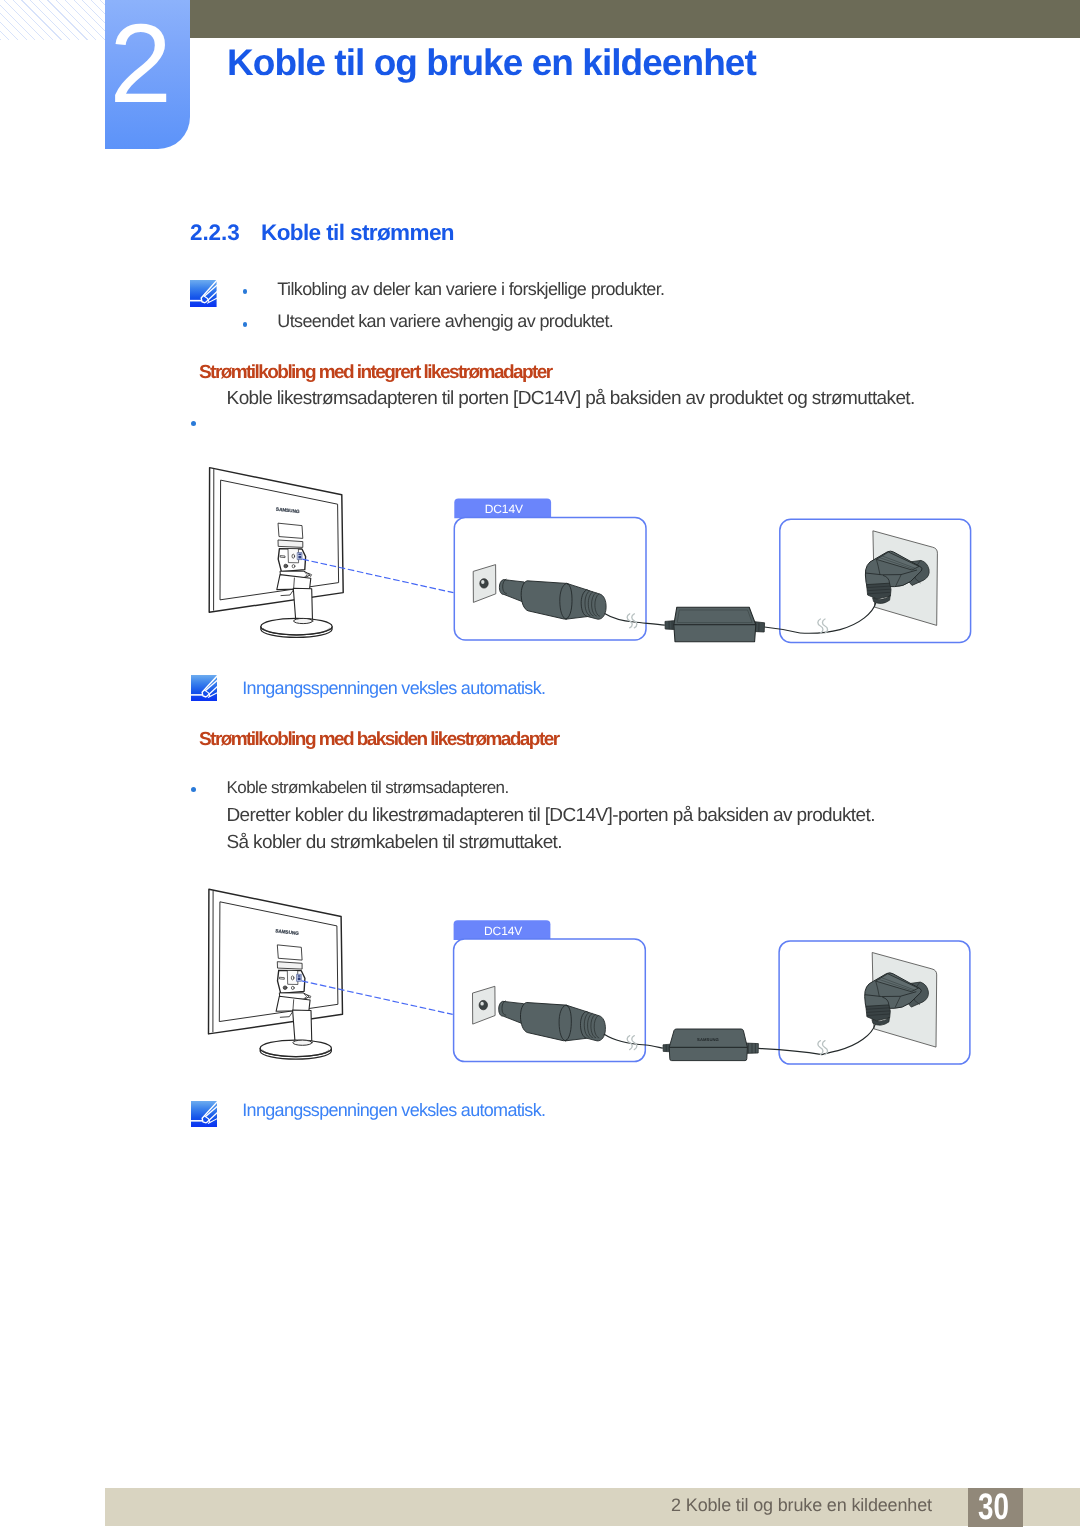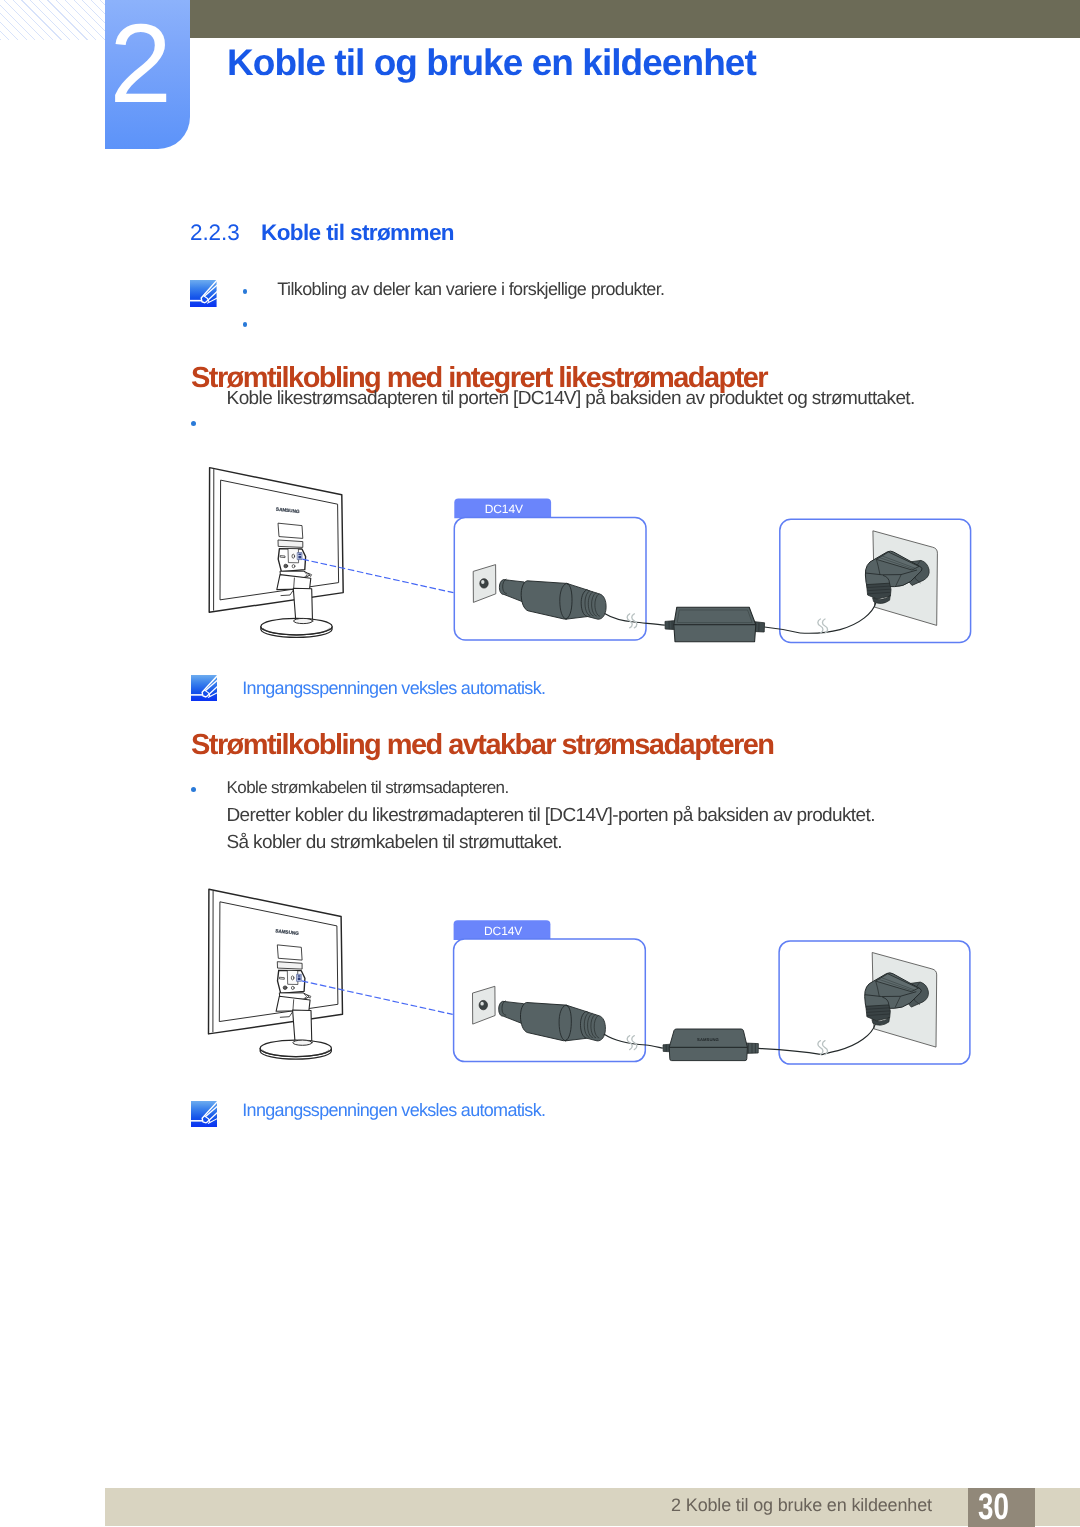--- a/index.html
+++ b/index.html
@@ -15,37 +15,37 @@
         rgba(255,255,255,0) 0.8px, rgba(255,255,255,0) 6.15px);}
   .olive{position:absolute;left:190px;top:0;width:890px;height:38.2px;background:#6c6b57;}
   .chaptab{position:absolute;left:105px;top:0;width:85px;height:149px;
      background:linear-gradient(to bottom,#8cb2fb 0%,#7ea7fa 30%,#5c93f9 100%);
      border-bottom-right-radius:32px;}
   .chapnum{position:absolute;left:4.4px;top:8.2px;color:#fff;font-size:112px;font-weight:400;line-height:1;}
   .hdrtitle{position:absolute;left:227px;top:41.8px;font-size:37px;font-weight:bold;color:#1858e8;
      letter-spacing:-0.95px;white-space:nowrap;}
 
   
-  .sec-num{position:absolute;left:190px;top:219.7px;font-size:22.5px;font-weight:normal;color:#1858e8;letter-spacing:-0.1px;}
+  .sec-num{position:absolute;left:190px;top:219.7px;font-size:22.5px;font-weight:bold;color:#1858e8;letter-spacing:-0.1px;}
   .sec-title{position:absolute;left:261px;top:219.7px;font-size:22.5px;font-weight:bold;color:#1858e8;letter-spacing:-0.6px;white-space:nowrap;}
 
   .noteicon{position:absolute;width:26px;height:23px;}
   .bullet{position:absolute;width:5.2px;height:5.2px;border-radius:50%;background:#2a7ad8;}
   .btext{position:absolute;font-size:18px;color:#3d3d3d;white-space:nowrap;letter-spacing:-0.62px;}
-  .sub-h{position:absolute;font-size:29px;font-weight:bold;color:#c0421a;white-space:nowrap;letter-spacing:-1.56px;}
+  .sub-h{position:absolute;font-size:19px;font-weight:bold;color:#c0421a;white-space:nowrap;letter-spacing:-1.56px;margin-left:8px;}
   .notetext{position:absolute;font-size:18px;color:#3b82f6;white-space:nowrap;letter-spacing:-0.69px;}
 
   .figure{position:absolute;overflow:visible;}
   .portlabel{font-family:"Liberation Sans",sans-serif;font-size:12px;fill:#fff;text-anchor:middle;letter-spacing:-0.1px;}
   .leader{fill:none;stroke:#4668f5;stroke-width:1.2;stroke-dasharray:6.6 2.7;}
 
   
   .footbar{position:absolute;left:105px;top:1488px;width:975px;height:38px;background:#d9d4c1;}
   .foottext{position:absolute;left:671.1px;top:1494.8px;font-size:18px;font-weight:normal;color:#6a635a;white-space:nowrap;letter-spacing:-0.16px;}
-  .pagebox{position:absolute;left:968px;top:1488px;width:55px;height:39px;background:#918879;padding-left:12px;}
+  .pagebox{position:absolute;left:968px;top:1488px;width:55px;height:39px;background:#918879;}
   .pagenum{position:absolute;left:10.4px;top:0.3px;color:#fff;font-size:37px;font-weight:bold;line-height:1;
      transform:scaleX(0.75);transform-origin:left top;}
 </style>
 </head>
 <body>
 
 <svg width="0" height="0" style="position:absolute" aria-hidden="true">
   <defs>
     <linearGradient id="noteg" x1="0" y1="0" x2="0" y2="1">
       <stop offset="0" stop-color="#6dacef"></stop>
@@ -229,20 +229,21 @@
 
   <div class="sec-num">2.2.3</div>
   <div class="sec-title">Koble til strømmen</div>
 
   <div class="noteicon" style="left:190.4px;top:279.8px;width:26.6px;height:27.2px;"><svg viewBox="0 0 100 100" width="100%" height="100%" preserveAspectRatio="none">
         <use href="#noteIcon"></use>
       </svg></div>
   <div class="bullet" style="left:242.5px;top:289.3px;width:4.9px;height:4.9px;"></div>
   <div class="btext" style="left:277.3px;top:279.4px;">Tilkobling av deler kan variere i forskjellige produkter.</div>
   <div class="bullet" style="left:242.5px;top:322px;width:4.9px;height:4.9px;"></div>
+  <div class="btext" style="left:277.3px;top:311.1px;">Utseendet kan variere avhengig av produktet.</div>
 
   <div class="sub-h" style="left:191px;top:361.7px;">Strømtilkobling med integrert likestrømadapter</div>
   <div class="bullet" style="left:190.9px;top:420.7px;"></div>
   <div class="btext" style="left:226.6px;top:388px;font-size:19px;">Koble likestrømsadapteren til porten [DC14V] på baksiden av produktet og strømuttaket.</div>
 
   <svg class="figure" style="left:190px;top:450px;width:890px;height:220px;" viewBox="190 450 890 220">
     <use href="#figFrames"></use>
     <use href="#monitorFig"></use>
     <use href="#dcPlug"></use>
     <use href="#dcAdapter"></use>
@@ -257,21 +258,21 @@
       </g>
     <text class="portlabel" x="503.8" y="513.3">DC14V</text>
     <path class="leader" d="M302.4 559.2 L453.4 592.7"></path>
   </svg>
 
   <div class="noteicon" style="left:190.8px;top:675px;width:26.5px;height:26.2px;"><svg viewBox="0 0 100 100" width="100%" height="100%" preserveAspectRatio="none">
         <use href="#noteIcon"></use>
       </svg></div>
   <div class="notetext" style="left:242.3px;top:678.4px;">Inngangsspenningen veksles automatisk.</div>
 
-  <div class="sub-h" style="left:191px;top:729.3px;">Strømtilkobling med avtakbar strømsadapteren</div>
+  <div class="sub-h" style="left:191px;top:729.3px;">Strømtilkobling med baksiden likestrømadapter</div>
   <div class="bullet" style="left:190.9px;top:786.5px;"></div>
   <div class="btext" style="left:226.6px;top:778.4px;font-size:17px;">Koble strømkabelen til strømsadapteren.</div>
   <div class="btext" style="left:226.5px;top:804.8px;font-size:19px;">Deretter kobler du likestrømadapteren til [DC14V]-porten på baksiden av produktet.</div>
   <div class="btext" style="left:226.4px;top:831.5px;font-size:19px;">Så kobler du strømkabelen til strømuttaket.</div>
 
   <svg class="figure" style="left:190px;top:872px;width:890px;height:220px;" viewBox="190 872 890 220">
     <g transform="translate(-0.7,421.7)">
       <use href="#figFrames"></use>
       <use href="#monitorFig"></use>
       <use href="#dcPlug"></use>

